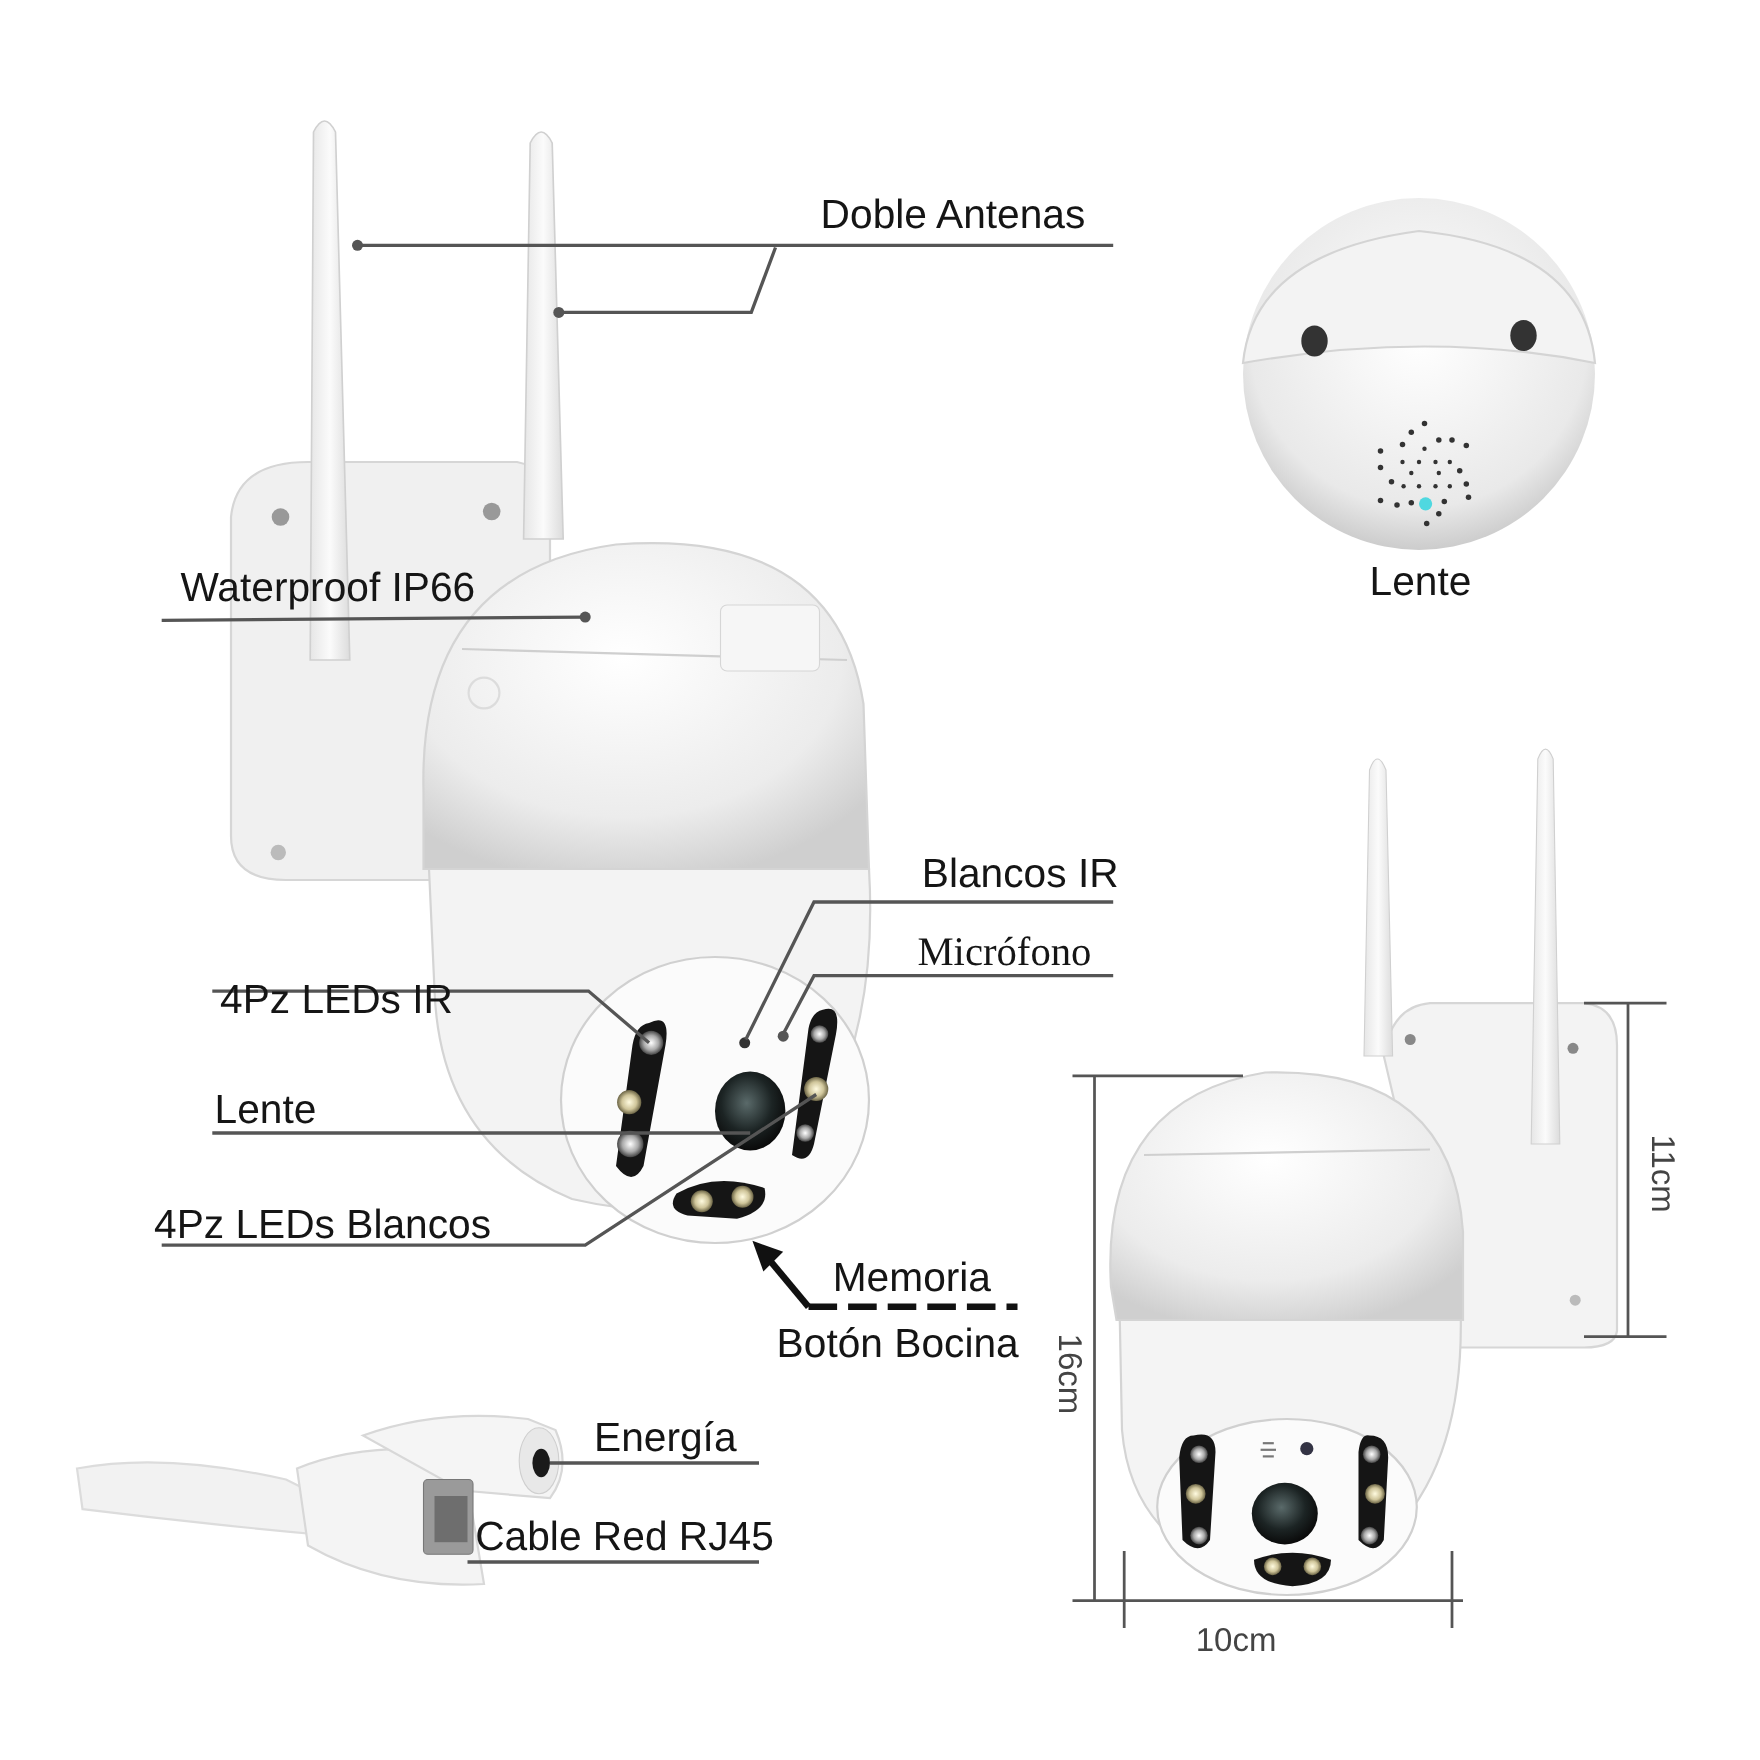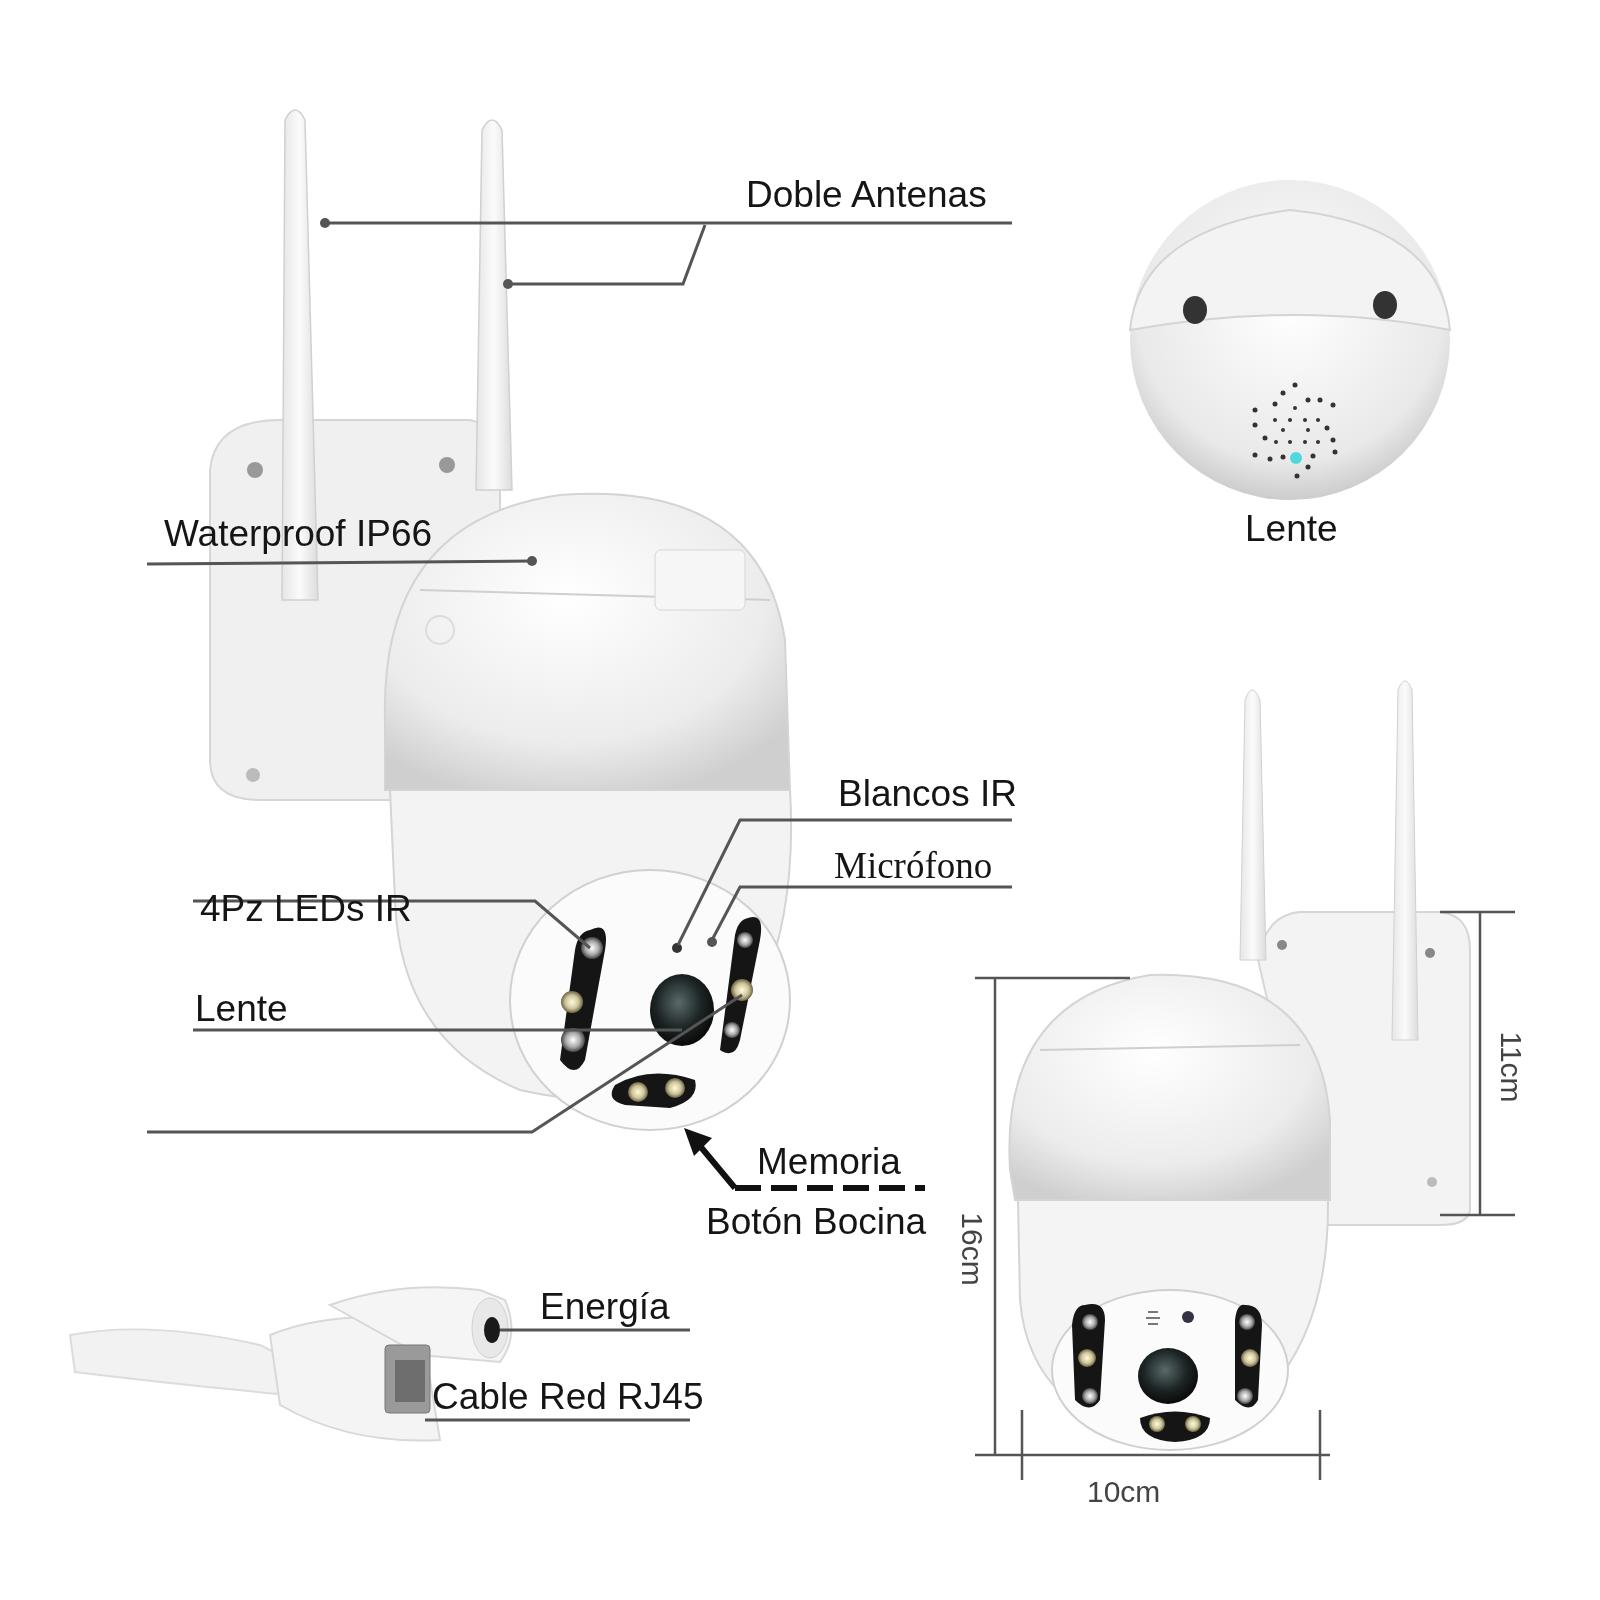--- a/index.html
+++ b/index.html
@@ -213,20 +213,21 @@
     </g>
   </svg>
 
   <div class="label" style="left:746px; top:176px;">Doble Antenas</div>
   <div class="label" style="left:164px; top:515px;">Waterproof IP66</div>
   <div class="label" style="left:1245px; top:510px;">Lente</div>
   <div class="label" style="left:838px; top:775px;">Blancos IR</div>
   <div class="label" style="left:834px; top:847px;font-family:Liberation Serif, serif;">Micrófono</div>
   <div class="label" style="left:200px; top:862px;margin-top:28px;">4Pz LEDs IR</div>
   <div class="label" style="left:195px; top:990px;text-align:center;">Lente</div>
+  <div class="label" style="left:140px; top:1094px;">4Pz LEDs Blancos</div>
   <div class="label" style="left:757px; top:1143px;">Memoria</div>
   <div class="label" style="left:706px; top:1203px;">Botón Bocina</div>
   <div class="label" style="left:540px; top:1288px;">Energía</div>
   <div class="label" style="left:432px; top:1378px;">Cable Red RJ45</div>
 
   <div class="dim-label" style="left:935px; top:1232px; transform:rotate(90deg); transform-origin:center;">16cm</div>
   <div class="dim-label" style="left:1475px; top:1050px; transform:rotate(90deg); transform-origin:center;">11cm</div>
   <div class="dim-label" style="left:1068px; top:1475px;margin-left:19px;">10cm</div>
 
 </div>

